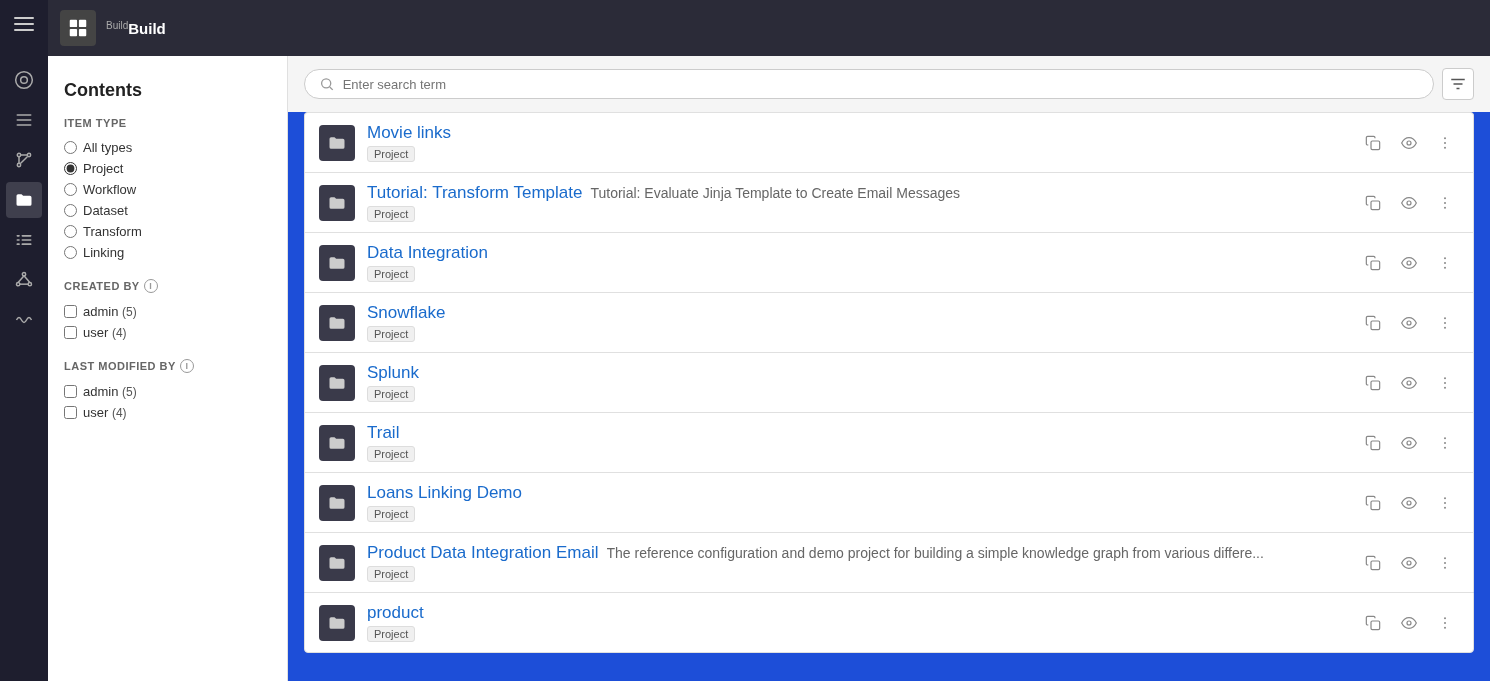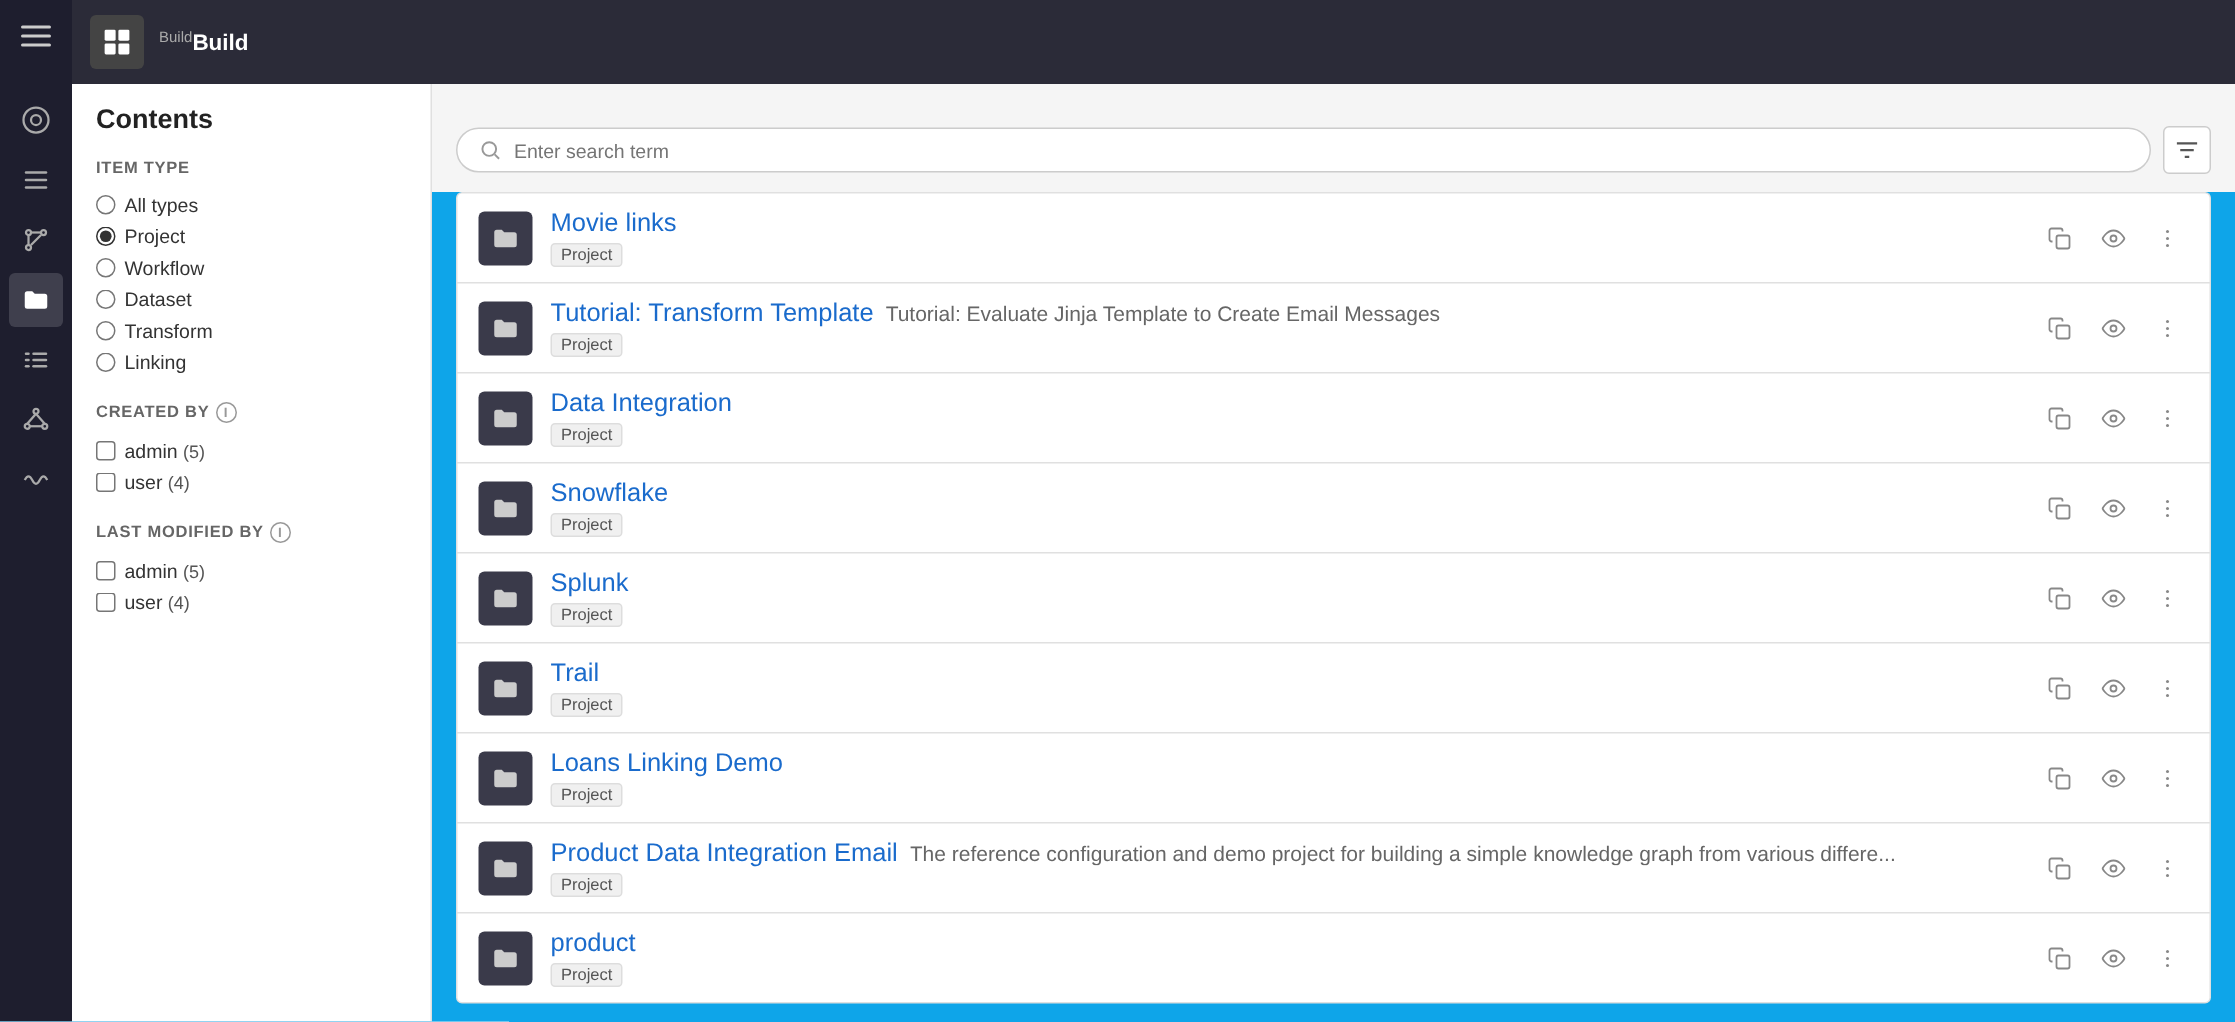--- a/index.html
+++ b/index.html
@@ -45,22 +45,22 @@
     .left-nav { width: 48px; background: #1e1e2e; display: flex; flex-direction: column; align-items: center; padding-top: 4px; flex-shrink: 0; }
 
     .right-content { flex: 1; display: flex; flex-direction: column; }
     .top-header { height: 56px; background: #2b2b38; display: flex; align-items: center; padding-left: 12px; gap: 10px; }
     .logo-box { width: 36px; height: 36px; background: #444; border-radius: 4px; display: flex; align-items: center; justify-content: center; }
     .header-text { display: flex; flex-direction: row; }
     .header-sub { font-size: 10px; color: #aaa; }
     .header-main { font-size: 15px; font-weight: 700; color: #fff; }
 
     .body-layout { display: flex; flex: 1; overflow: hidden; }
-    .filter-sidebar { width: 240px; background: #fff; border-right: 1px solid #e0e0e0; padding: 13px 16px; overflow-y: auto; flex-shrink: 0; }
-    .main-content { flex: 1; background: #0ea5e9; display: flex; flex-direction: column; overflow: hidden; margin-top: 16px; }
+    .filter-sidebar { width: 240px; background: #fff; border-right: 1px solid #e0e0e0; padding: 24px 16px; overflow-y: auto; flex-shrink: 0; }
+    .main-content { flex: 1; background: #1d4ed8; display: flex; flex-direction: column; overflow: hidden; }
   </style>
 </head>
 <body>
 
 <div class="page-wrapper">
 
   <div class="left-nav">
 
     <div class="hamburger-btn">
       <svg viewBox="0 0 20 20" width="20" height="20" fill="#ccc">

